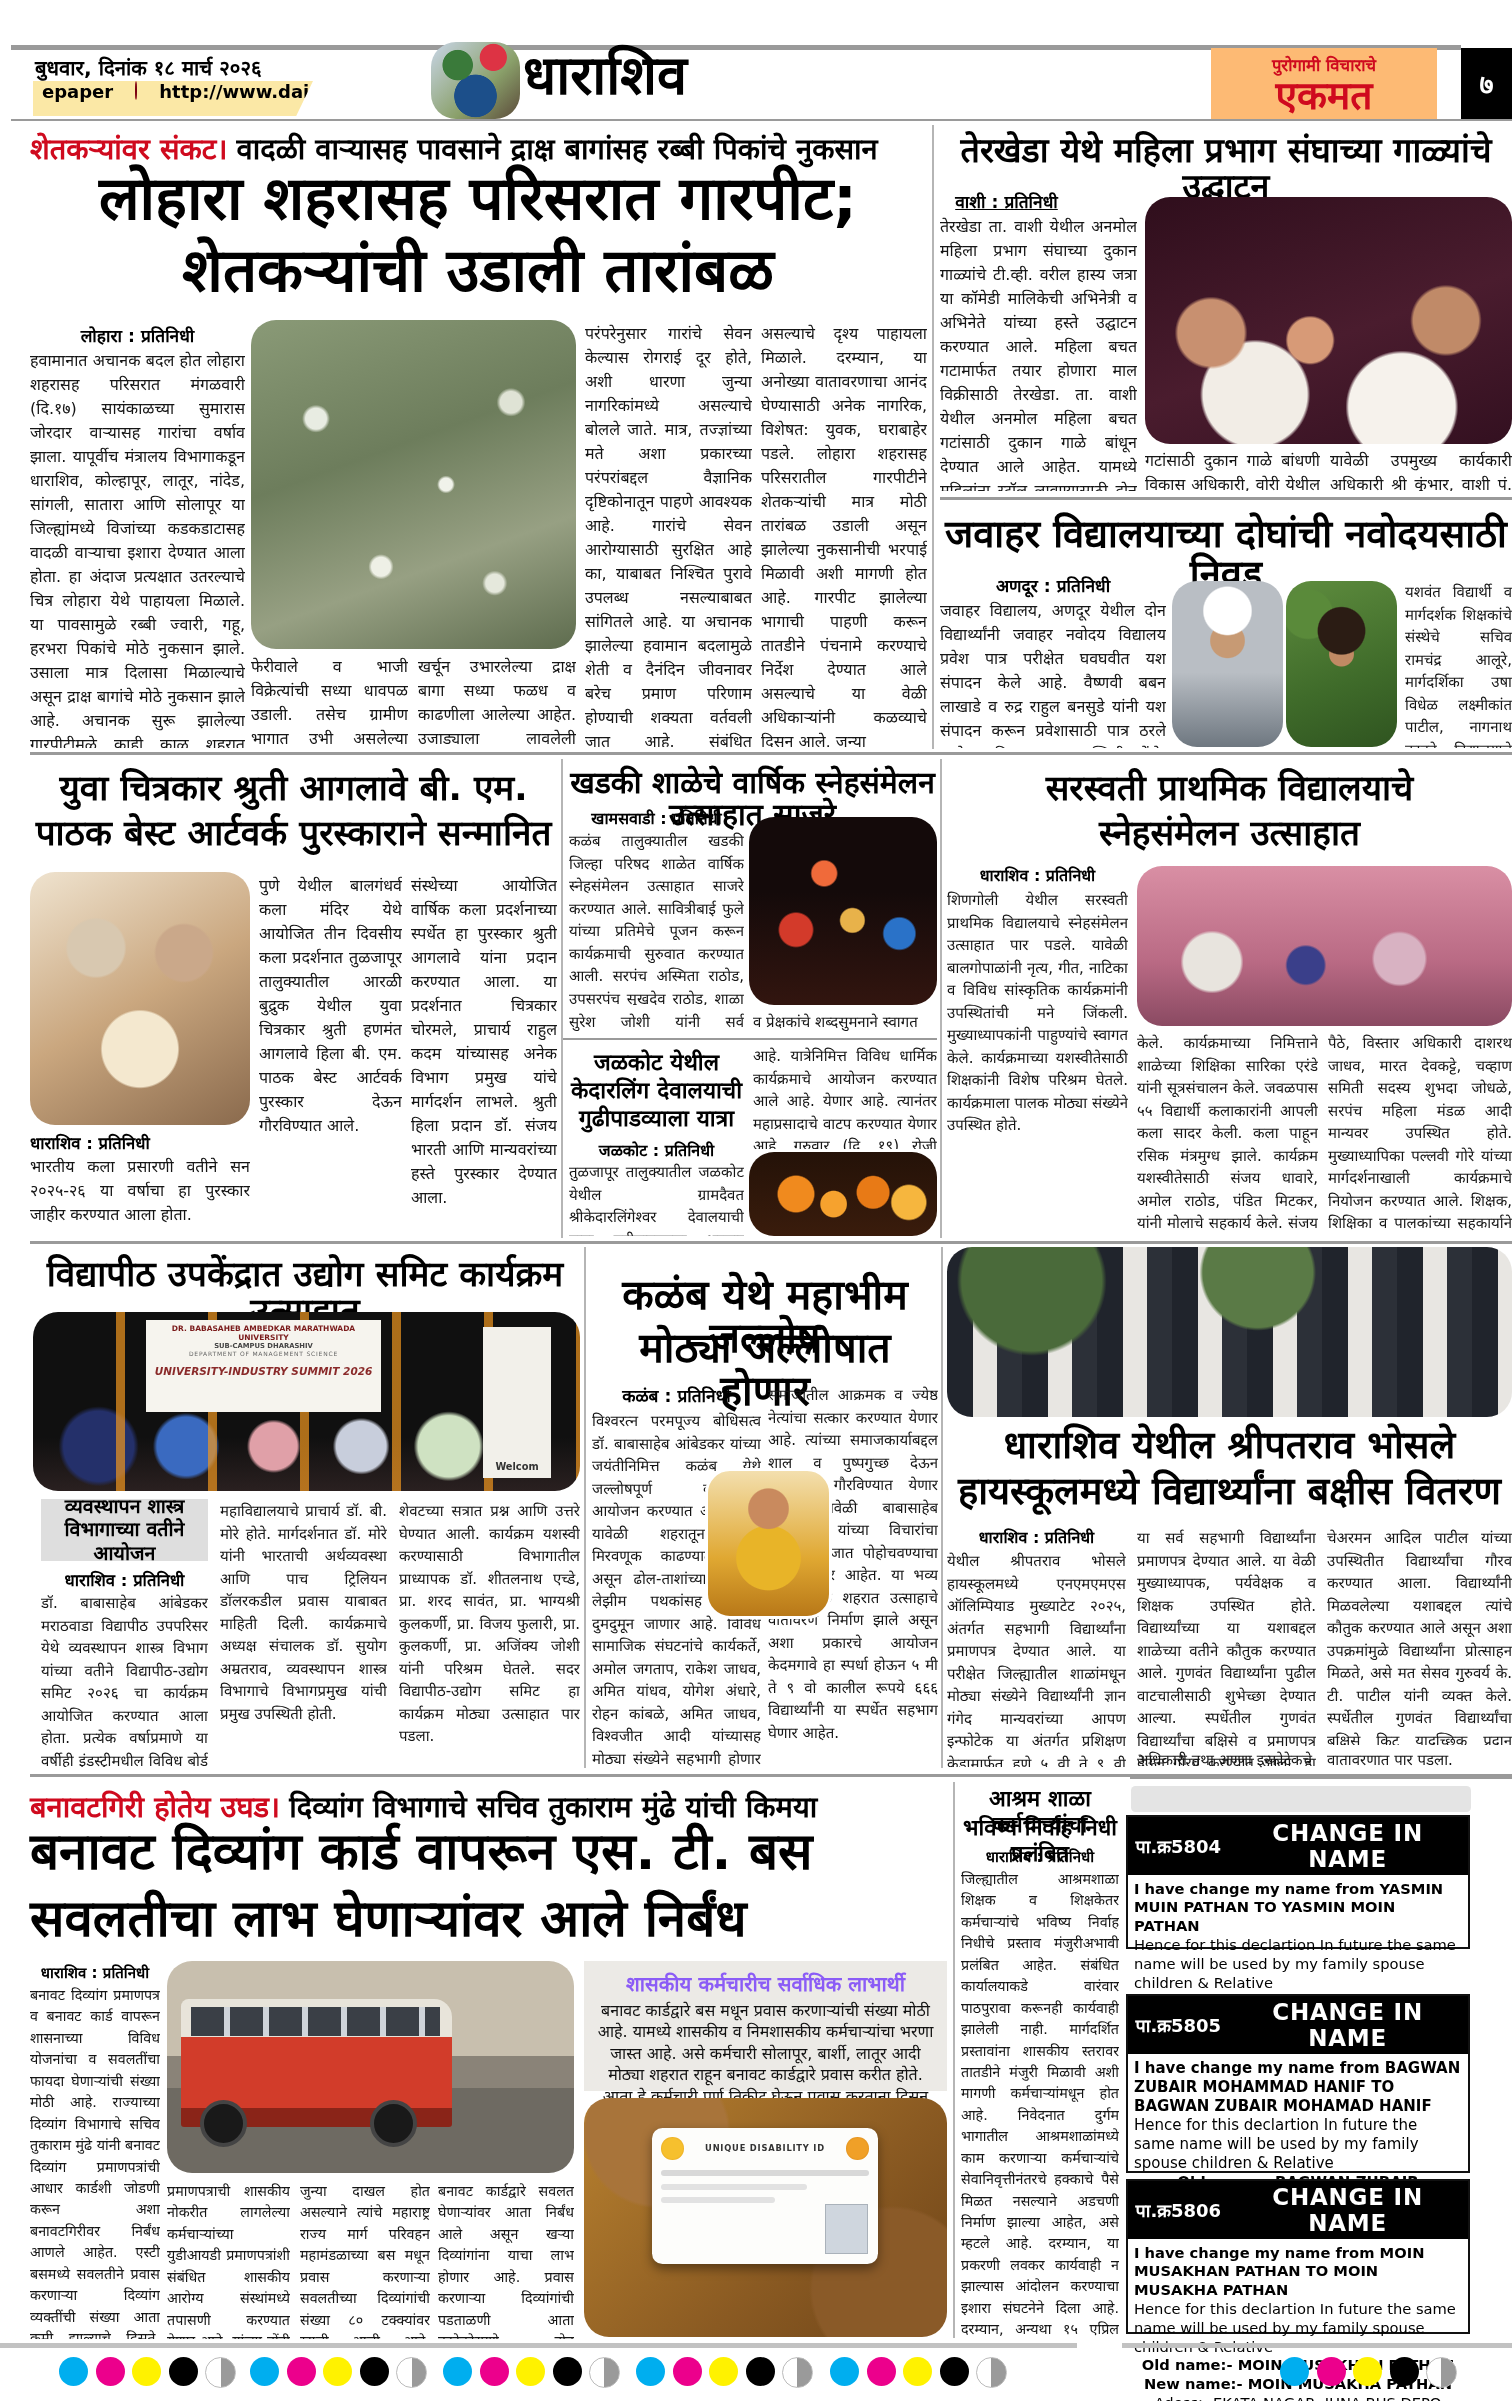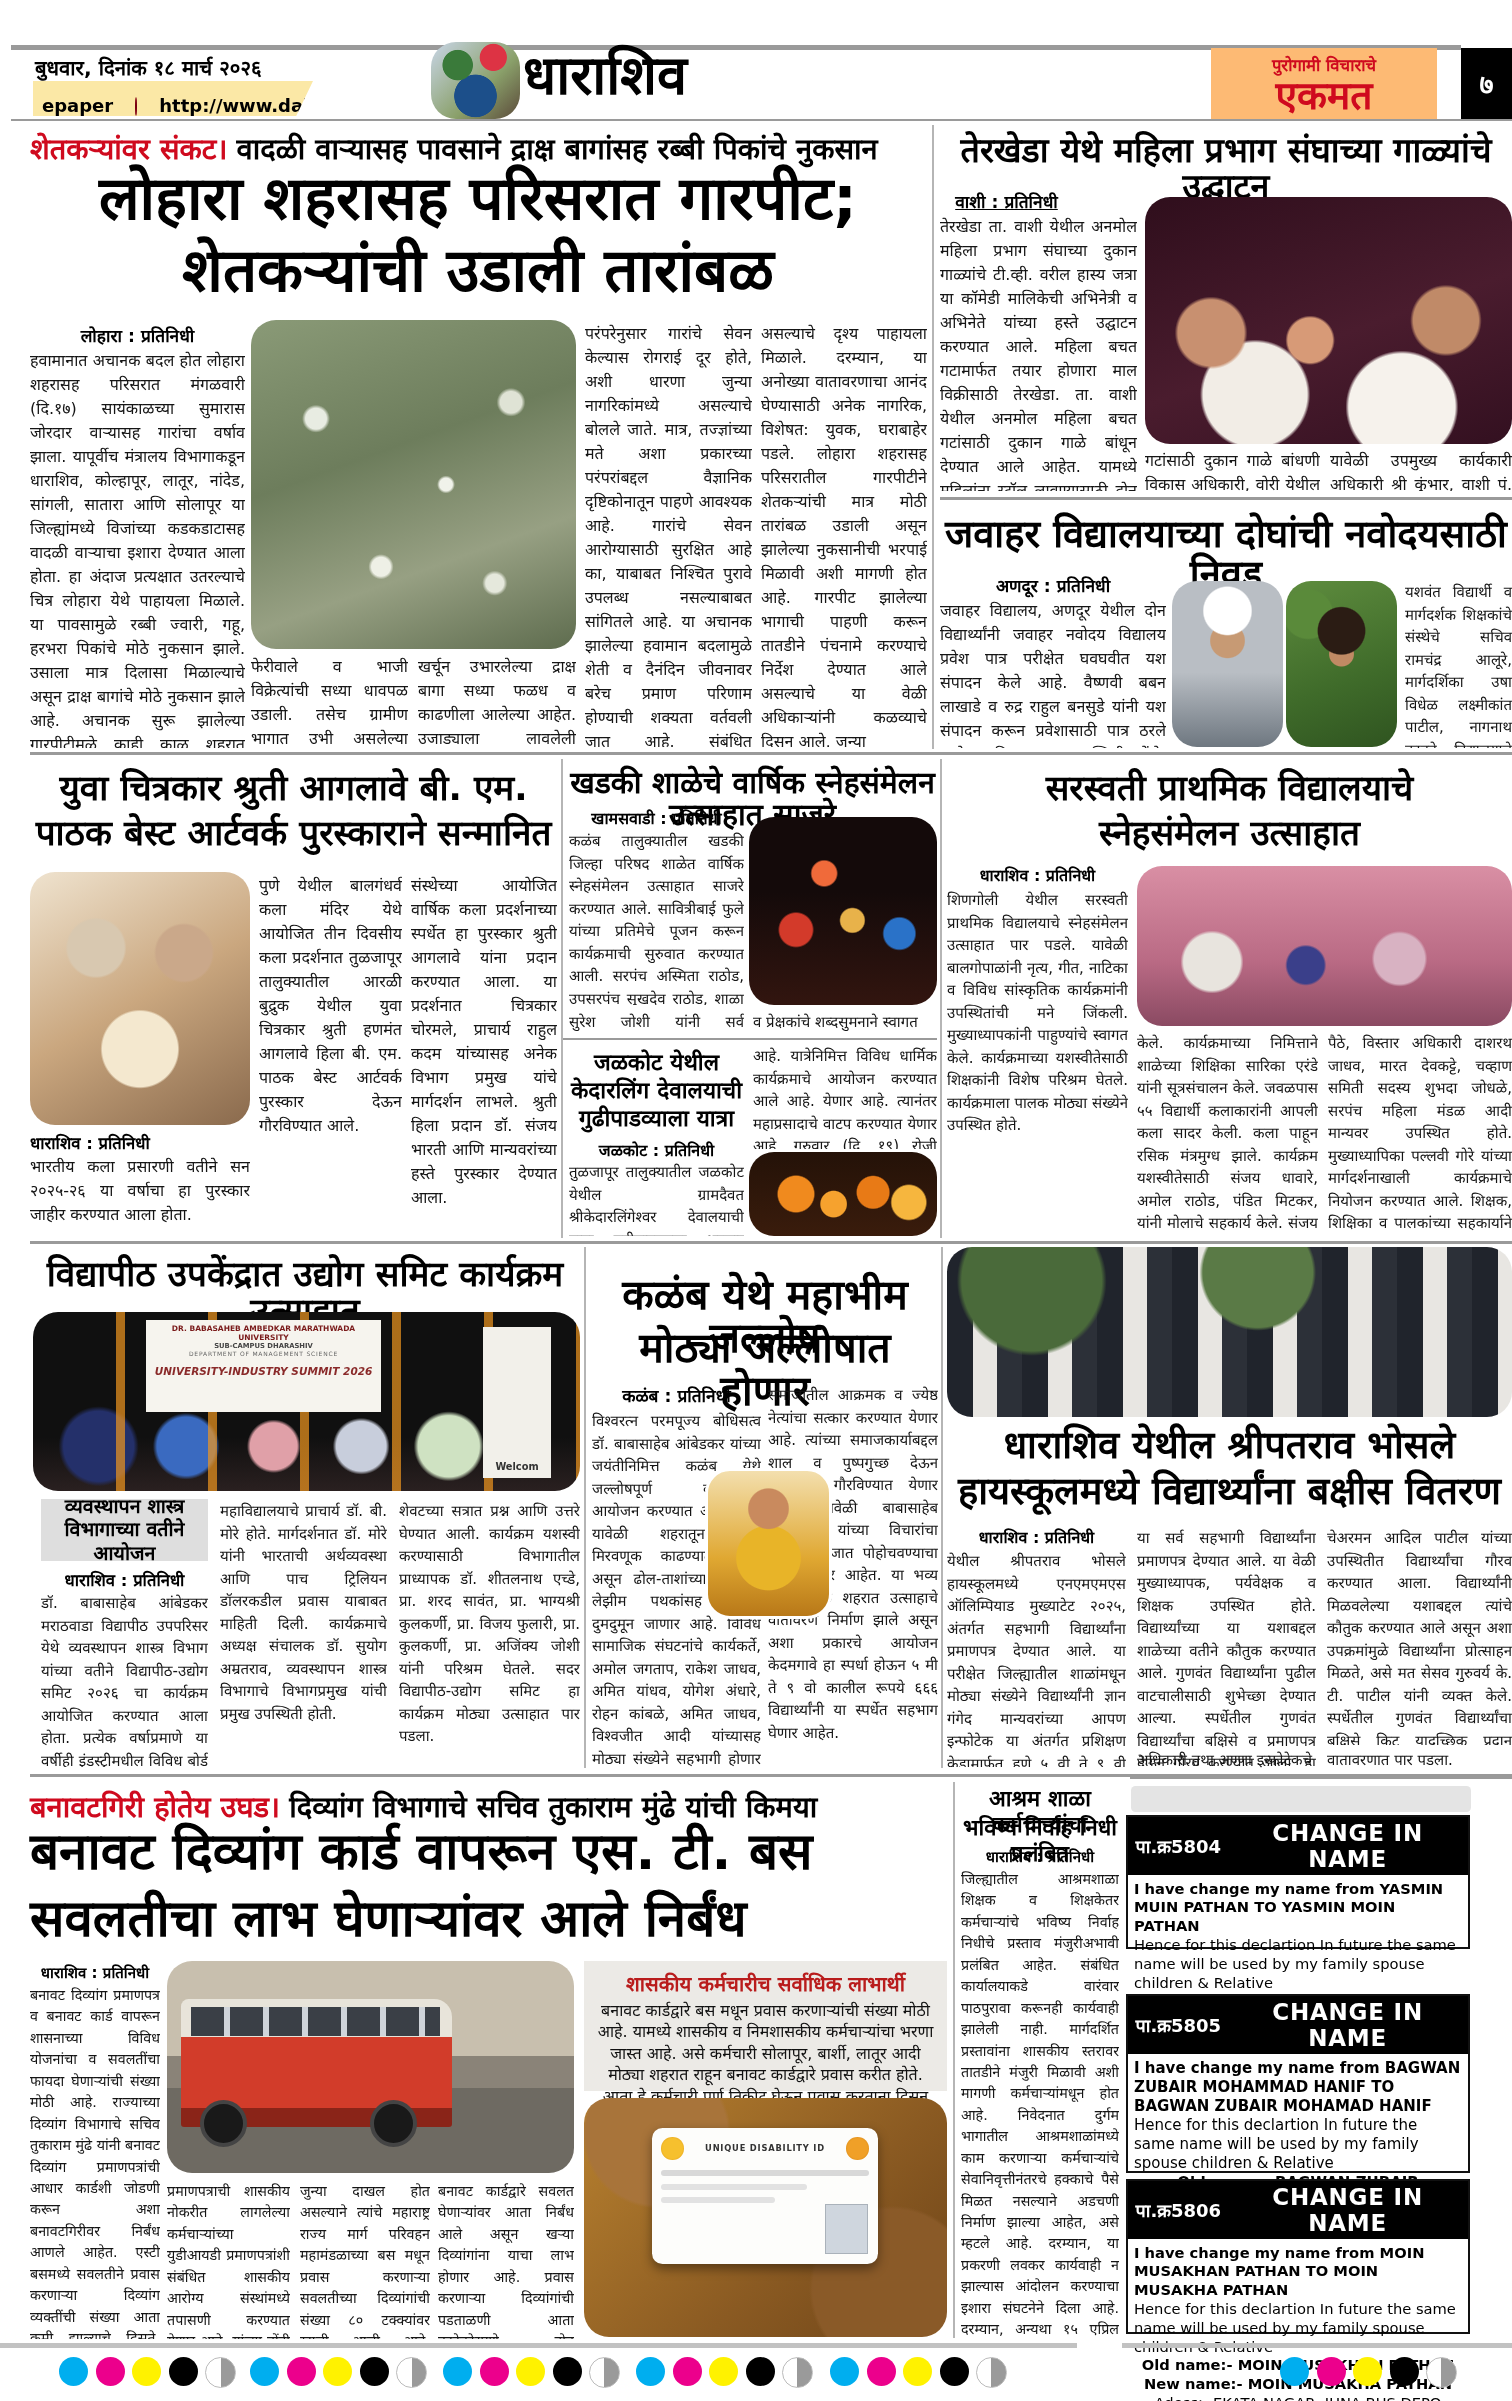--- a/index.html
+++ b/index.html
@@ -28,21 +28,21 @@
 <body>
 
 <div class="page">
 
   <div class="abs rule" style="left:10.5px;top:45px;width:1450px;height:4.5px;"></div>
   <div class="abs" style="left:1461px;top:48px;width:51px;height:71px;background:#000;color:#fff;display:flex;align-items:center;justify-content:center;font-size:27px;font-weight:bold;">
       <span>७</span>
     </div>
 
   <div class="abs" style="left:35px;top:53px;font-size:20.3px;font-weight:bold;color:#000;">बुधवार, दिनांक १८ मार्च २०२६</div>
-  <div class="abs" style="left:33px;top:81px;width:280px;height:35px;background:#fbe8a6;clip-path:polygon(0 0,100% 0,94% 100%,0 100%);display:flex;align-items:flex-end;gap:22px;padding-left:9px;box-sizing:border-box;">
+  <div class="abs" style="left:33px;top:81px;width:280px;height:35px;background:#fbe8a6;clip-path:polygon(0 0,100% 0,94% 100%,0 100%);display:flex;align-items:flex-start;gap:22px;padding-left:9px;box-sizing:border-box;">
     <span style="font-size:18px;font-weight:bold;color:#000;">epaper</span>
     <span style="width:16.6px;height:16.6px;border-radius:50%;background:#cf0a1e;display:inline-block;border:1.5px solid #7a0010;"></span>
     <span style="font-size:18px;font-weight:bold;color:#000;">http://www.dainikekmat.com</span>
   </div>
 
   <div class="abs photo" style="left:431px;top:42px;width:89px;height:77px;background:
     radial-gradient(circle at 30% 30%,#3a7a3a 0 18%,transparent 19%),
     radial-gradient(circle at 70% 20%,#d34 0 15%,transparent 16%),
     radial-gradient(circle at 50% 70%,#1c4f8a 0 30%,transparent 31%),
     linear-gradient(135deg,#c9d6e8,#8aa06a 60%,#5b4a3a);"></div>
@@ -235,21 +235,21 @@
       <div style="position:absolute;left:10.5px;top:7.5px;width:249px;height:29px;background:repeating-linear-gradient(90deg,#3a3f46 0 33px,#cfd4da 33px 39px);"></div>
       <div style="position:absolute;left:19.6px;bottom:-19.6px;width:39px;height:39px;border-radius:50%;background:#191919;border:4.5px solid #444;"></div>
       <div style="position:absolute;right:35px;bottom:-19.6px;width:39px;height:39px;border-radius:50%;background:#191919;border:4.5px solid #444;"></div>
     </div>
   </div>
   <div class="abs col" style="left:167px;top:2181px;width:123px;height:158px;font-size:14.3px;">प्रमाणपत्राची शासकीय नोकरीत लागलेल्या कर्मचाऱ्यांच्या युडीआयडी प्रमाणपत्रांशी संबंधित शासकीय आरोग्य संस्थांमध्ये तपासणी करण्यात येणार आहे. यांच्या नोंदी सखोल सापडली असून, फसवणुकीच्या</div>
   <div class="abs col" style="left:300px;top:2181px;width:130px;height:158px;font-size:14.3px;">जुन्या दाखल होत असल्याने त्यांचे महाराष्ट्र राज्य मार्ग परिवहन महामंडळाच्या बस मधून प्रवास करणाऱ्या सवलतीच्या दिव्यांगांची संख्या ८० टक्क्यांवर खाली आली आहे. त्यामुळे याबाबतच्या बचतही झाली आहे.</div>
   <div class="abs col" style="left:438px;top:2181px;width:136px;height:158px;font-size:14.3px;">बनावट कार्डद्वारे सवलत घेणाऱ्यांवर आता निर्बंध आले असून खऱ्या दिव्यांगांना याचा लाभ होणार आहे. प्रवास करणाऱ्या दिव्यांगांची पडताळणी आता काटेकोरपणे होत असल्याचे दिसून येत आहे.</div>
 
   <div class="abs" style="left:584px;top:1961px;width:363px;height:130px;background:#eceae6;padding:7.5px 12px;box-sizing:border-box;">
-    <div style="text-align:center;font-weight:bold;font-size:20.3px;color:#b91c1c;">शासकीय कर्मचारीच सर्वाधिक लाभार्थी</div>
+    <div style="text-align:center;font-weight:bold;font-size:20.3px;color:#8b5cf6;">शासकीय कर्मचारीच सर्वाधिक लाभार्थी</div>
     <div style="font-size:16px;line-height:1.35;color:#111;text-align:center;margin-top:3px;">बनावट कार्डद्वारे बस मधून प्रवास करणाऱ्यांची संख्या मोठी आहे. यामध्ये शासकीय व निमशासकीय कर्मचाऱ्यांचा भरणा जास्त आहे. असे कर्मचारी सोलापूर, बार्शी, लातूर आदी मोठ्या शहरात राहून बनावट कार्डद्वारे प्रवास करीत होते. आता हे कर्मचारी पूर्ण तिकीट घेऊन प्रवास करताना दिसून येत आहेत.</div>
   </div>
   <div class="abs photo" style="left:584px;top:2098px;width:363px;height:239px;background:
     radial-gradient(circle at 20% 15%,#a8743a 0 20%,transparent 21%),
     radial-gradient(circle at 85% 80%,#8a5a28 0 22%,transparent 23%),
     linear-gradient(135deg,#b8812f,#8a5a22 60%,#6e4418);">
     <div style="position:absolute;left:68px;top:30px;width:226px;height:136px;background:#fdfdfb;border-radius:10.5px;box-shadow:0 4.5px 10.5px rgba(0,0,0,.4);padding:9px;box-sizing:border-box;">
       <div style="display:flex;align-items:center;justify-content:space-between;">
         <div style="width:22.6px;height:22.6px;border-radius:50%;background:radial-gradient(circle,#f6c02e 0 60%,#d88a10 100%);"></div>
         <div style="font-size:8.3px;font-weight:bold;color:#333;letter-spacing:0.8px;text-align:center;flex:1;">UNIQUE DISABILITY ID</div>

